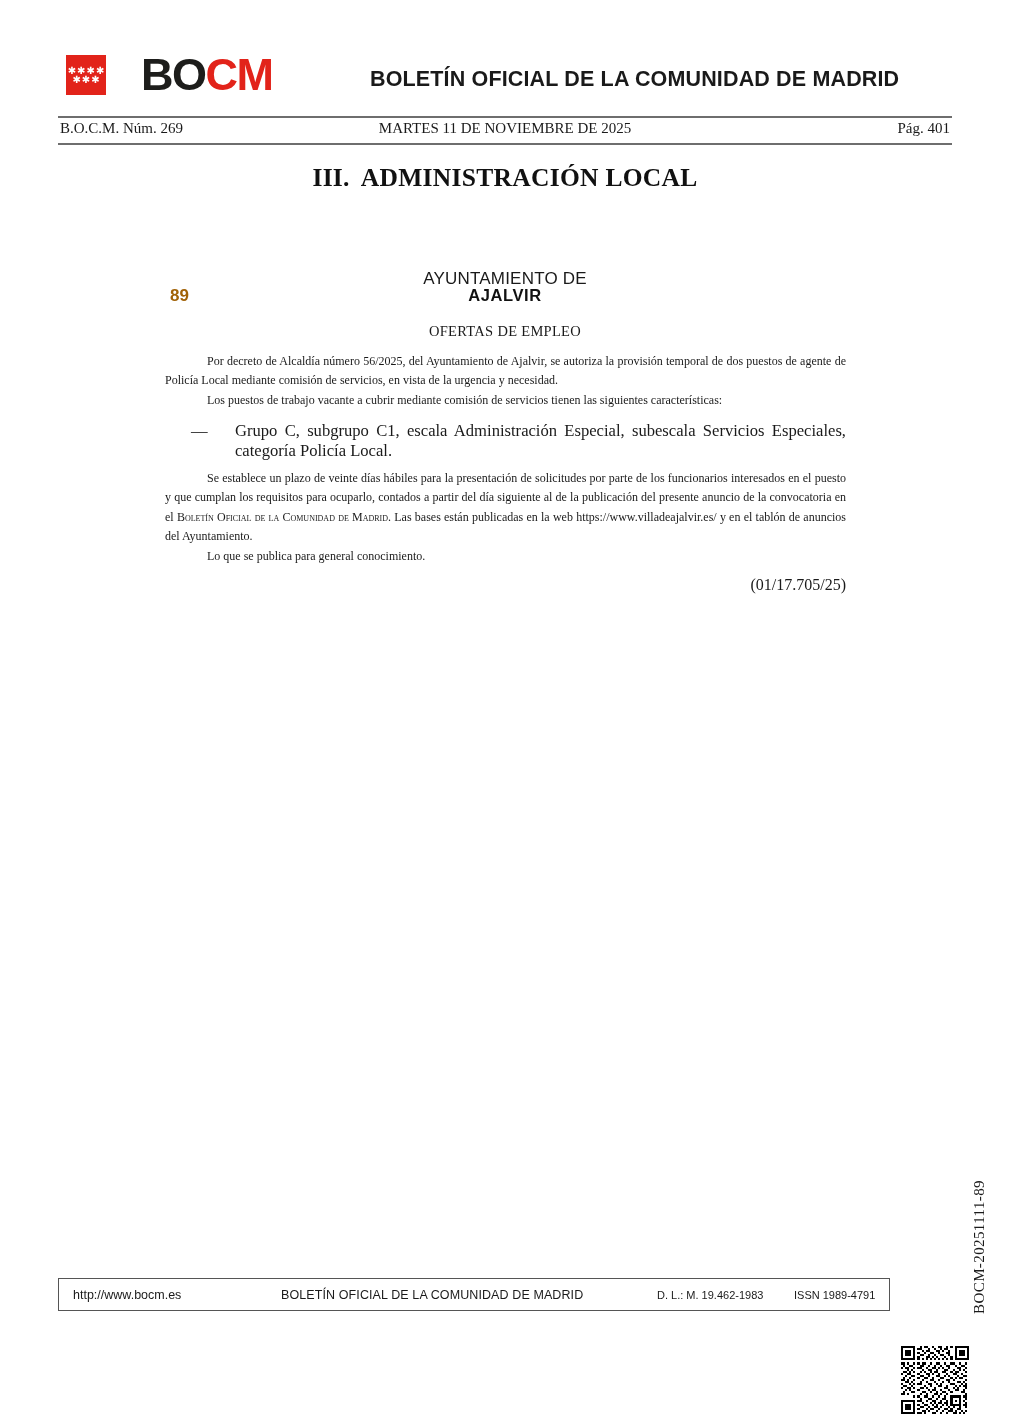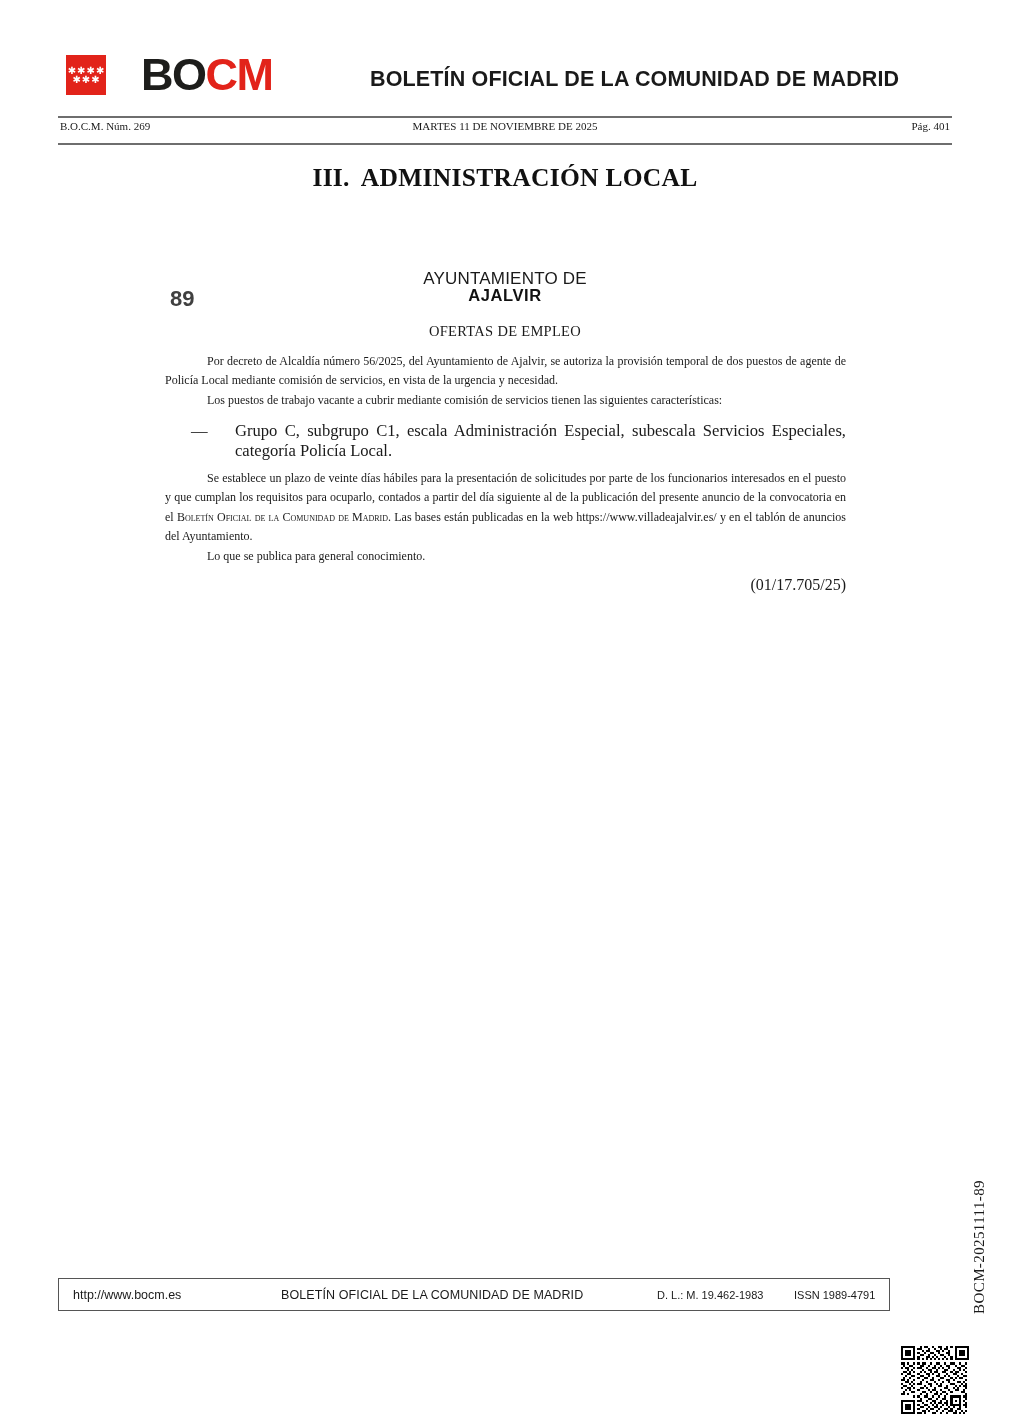--- a/index.html
+++ b/index.html
@@ -90,21 +90,21 @@
   .rule-top { top: 116px; height: 1.6px; }
   .rule-bot { top: 143px; height: 1.6px; }
 
   .runhead {
     position: absolute;
     left: 58px;
     top: 120px;
     width: 894px;
     height: 22px;
     font-family: "Liberation Serif", serif;
-    font-size: 11px;
+    font-size: 15px;
     color: #1a1a1a;
   }
   .runhead-left {
     position: absolute;
     left: 2px;
     top: 0;
   }
   .runhead-center {
     position: absolute;
     left: 0;
@@ -145,22 +145,22 @@
     color: #1a1a1a;
     margin-top: 40px;
   }
 
   .entry-num {
     position: absolute;
     left: 170px;
     top: 286px;
     font-family: "Liberation Sans", sans-serif;
     font-weight: bold;
-    font-size: 22px;
-    color: #404040;
+    font-size: 17px;
+    color: #a16207;
   }
   .entry-name {
     position: absolute;
     left: 0;
     top: 286px;
     width: 1010px;
     text-align: center;
     font-family: "Liberation Sans", sans-serif;
     font-weight: bold;
     font-size: 16.5px;

